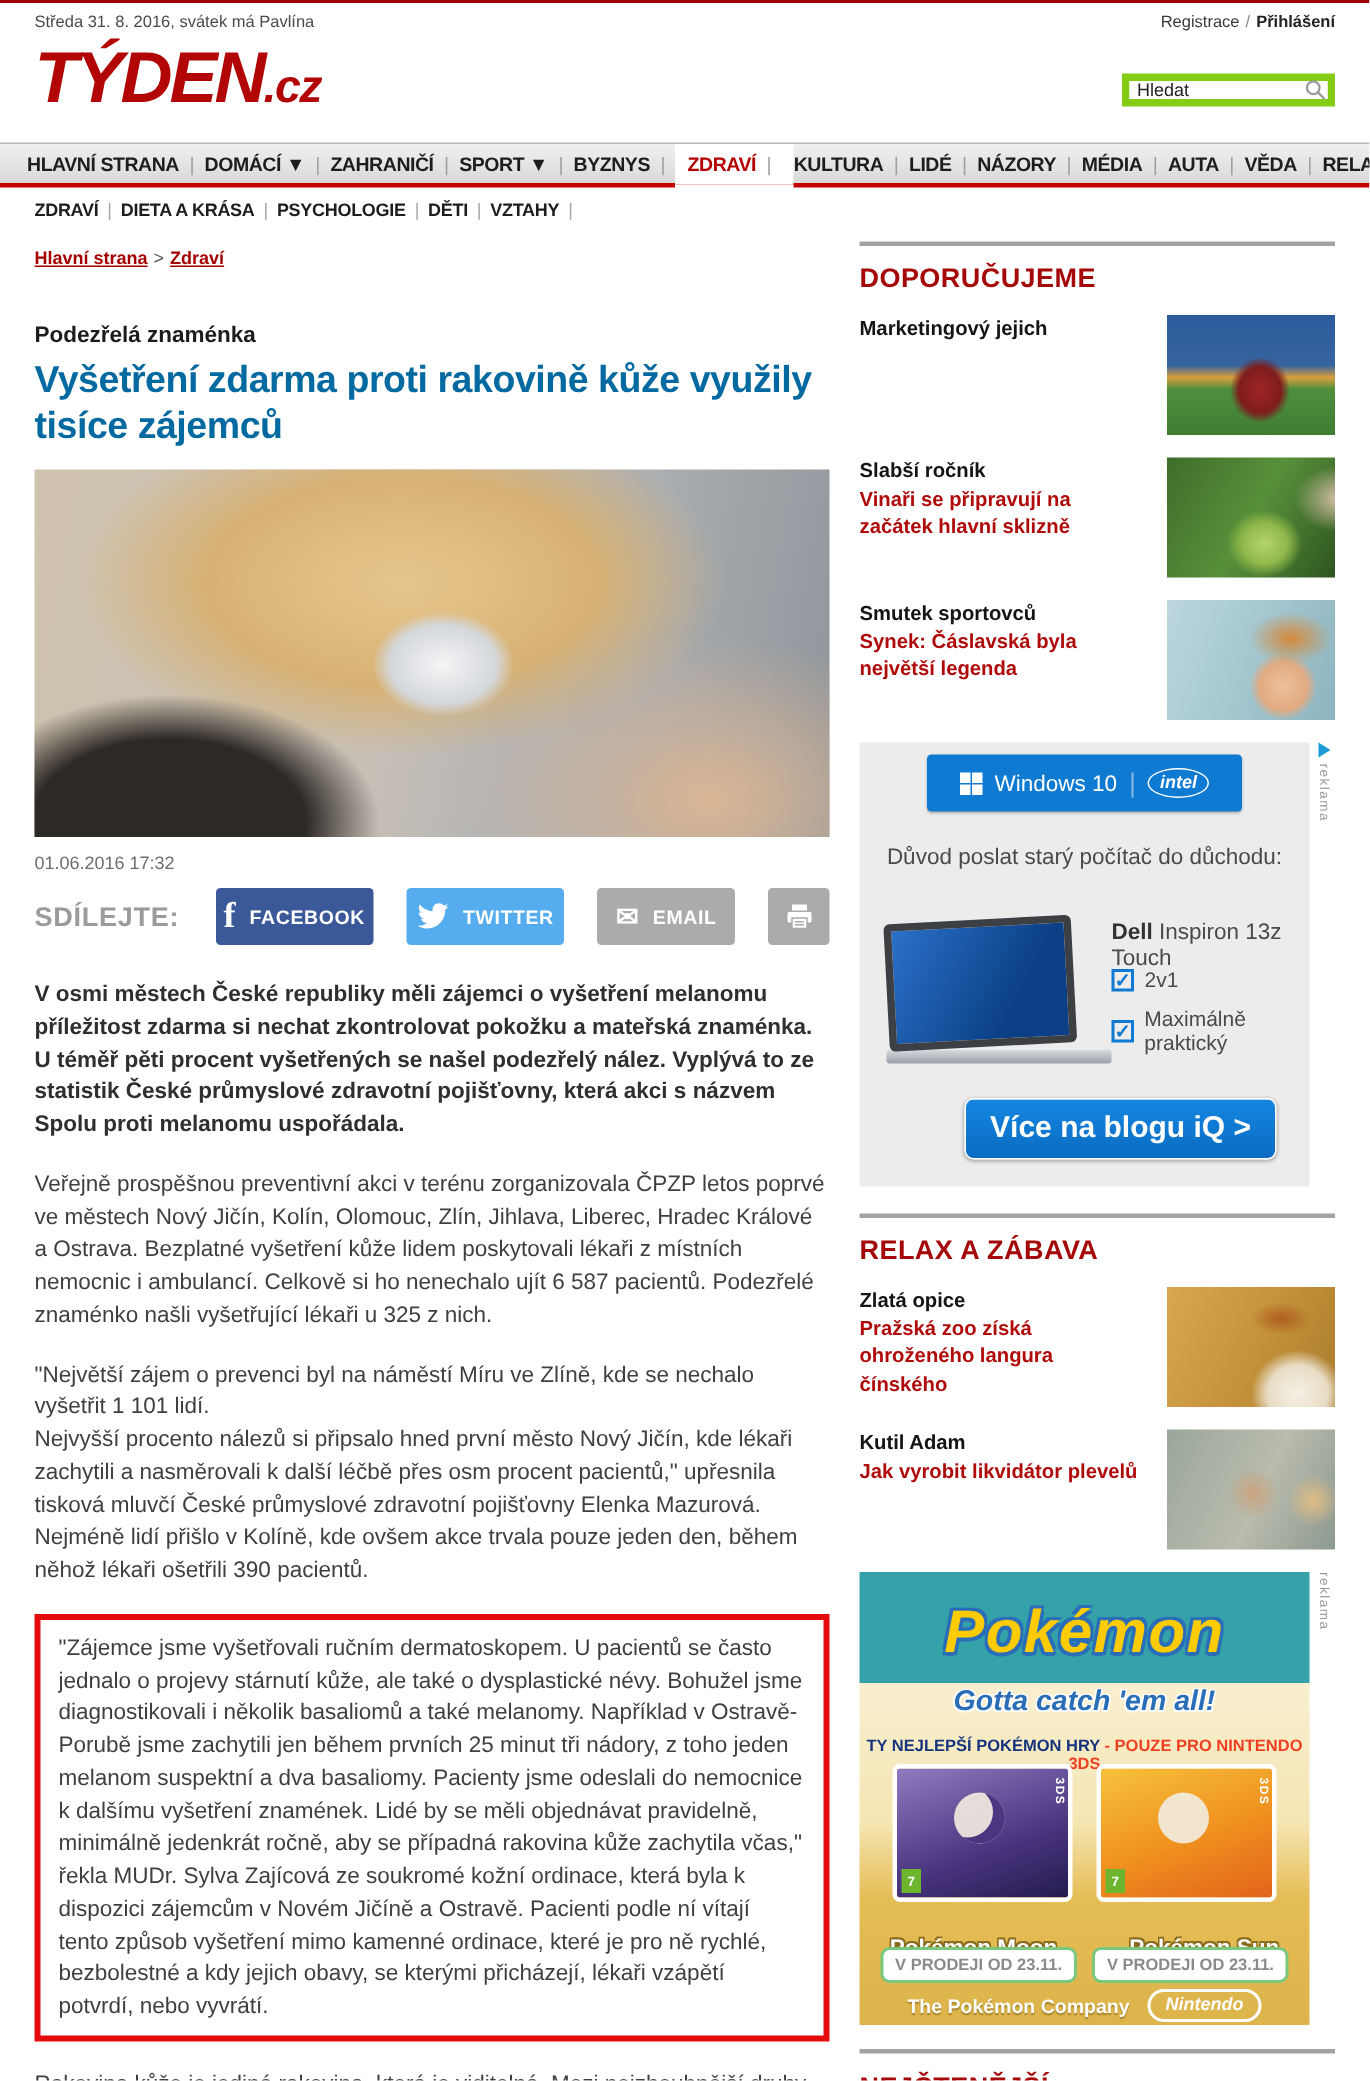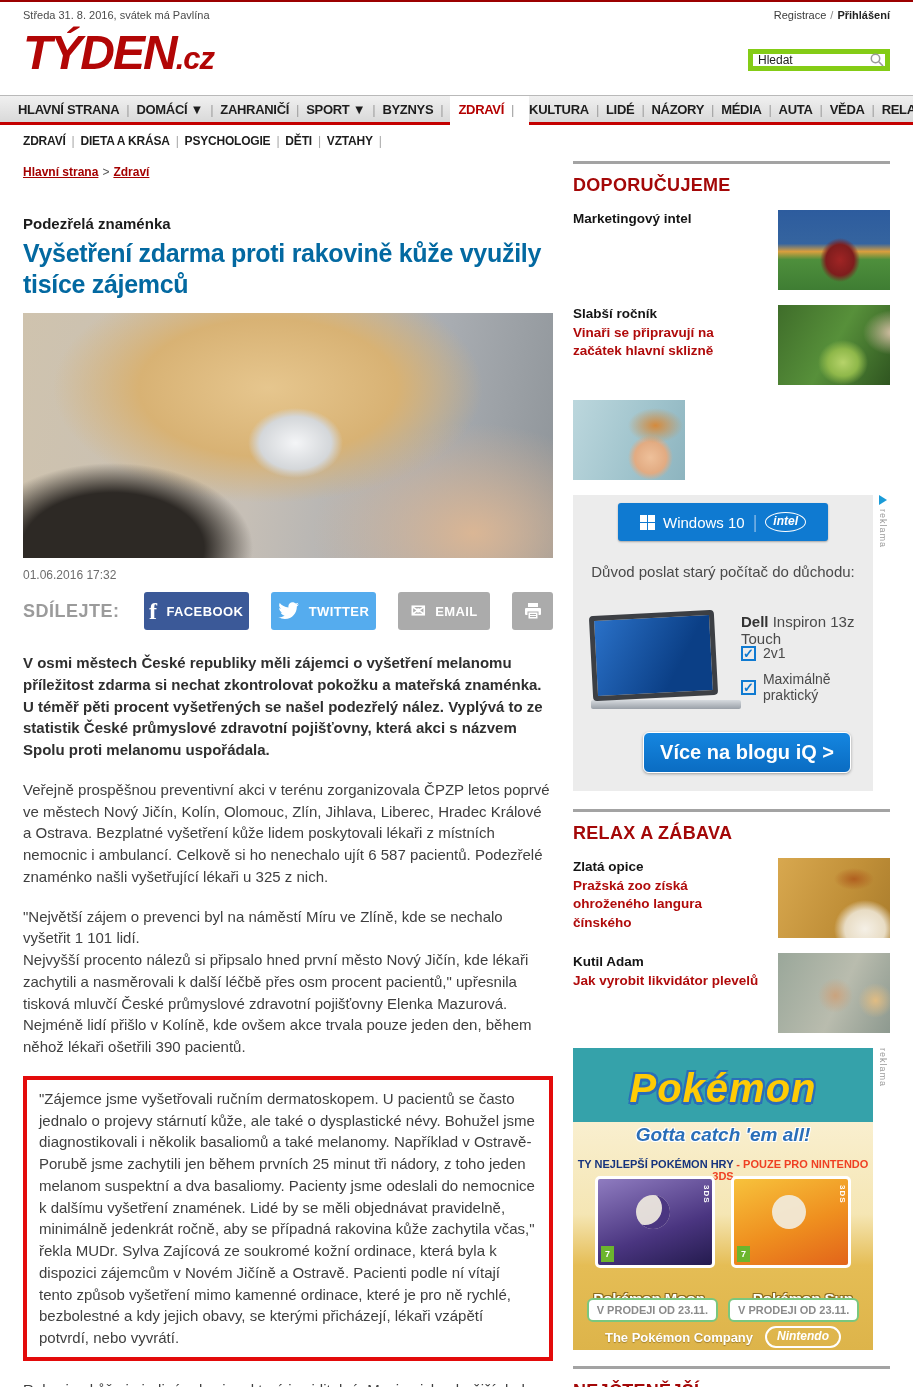--- a/index.html
+++ b/index.html
@@ -237,34 +237,38 @@
 
   </div>
 
   <div class="side-col">
 
     <div class="sb-section">
       <div class="sb-heading">DOPORUČUJEME</div>
 
       <div class="sb-item">
         <div class="sb-text">
-          <div class="sb-kicker">Marketingový intel</div>
+          <div class="sb-kicker">Marketingový jejich</div>
         </div>
         <div class="sb-thumb thumb-stadium"></div>
       </div>
 
       <div class="sb-item">
         <div class="sb-text">
           <div class="sb-kicker">Slabší ročník</div>
           <div class="sb-link">Vinaři se připravují na začátek hlavní sklizně</div>
         </div>
         <div class="sb-thumb thumb-grapes"></div>
       </div>
 
       <div class="sb-item">
+        <div class="sb-text">
+          <div class="sb-kicker">Smutek sportovců</div>
+          <div class="sb-link">Synek: Čáslavská byla největší legenda</div>
+        </div>
         <div class="sb-thumb thumb-caslavska"></div>
       </div>
     </div>
 
     <div class="ad-wrap">
       <div class="ad-windows">
         <div class="win-badge">
           <span class="win-logo">
               <span></span>
               <span></span>

